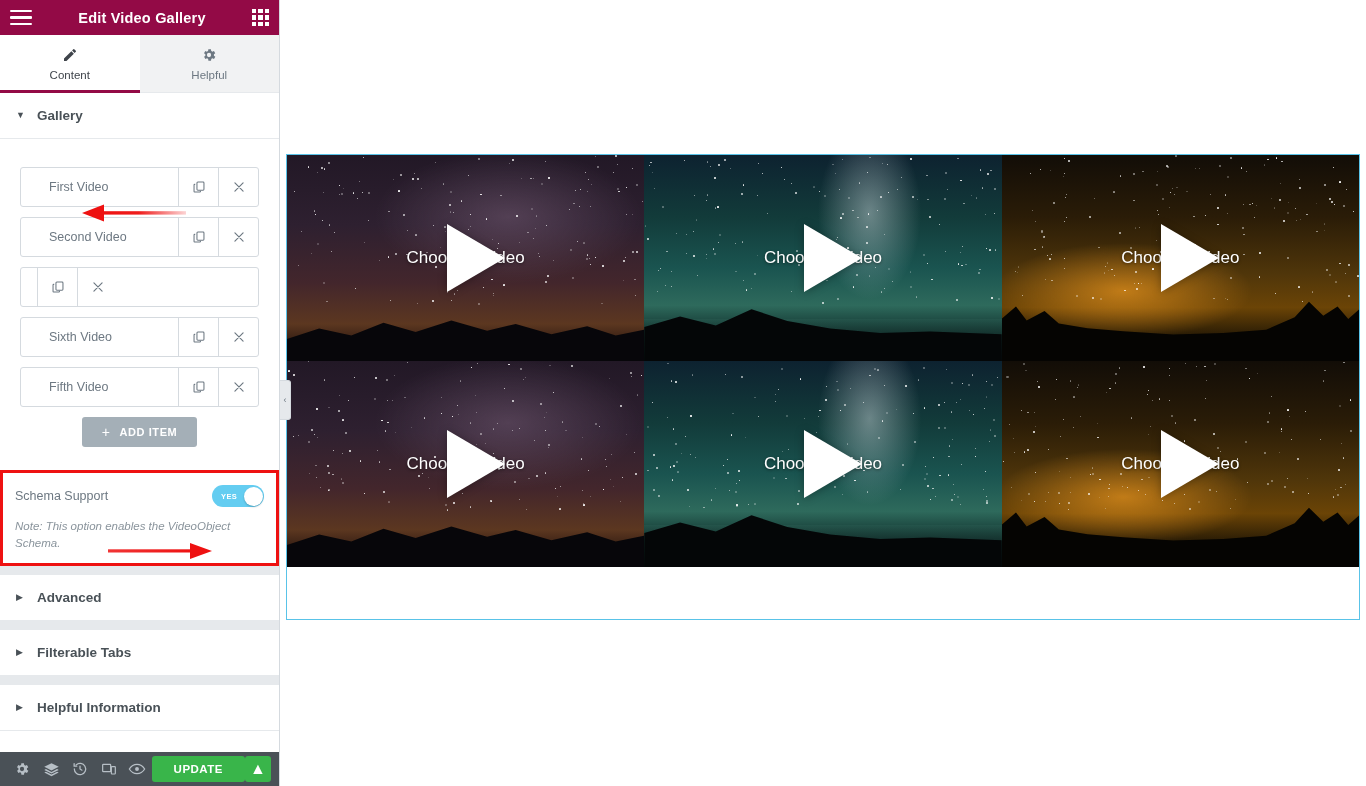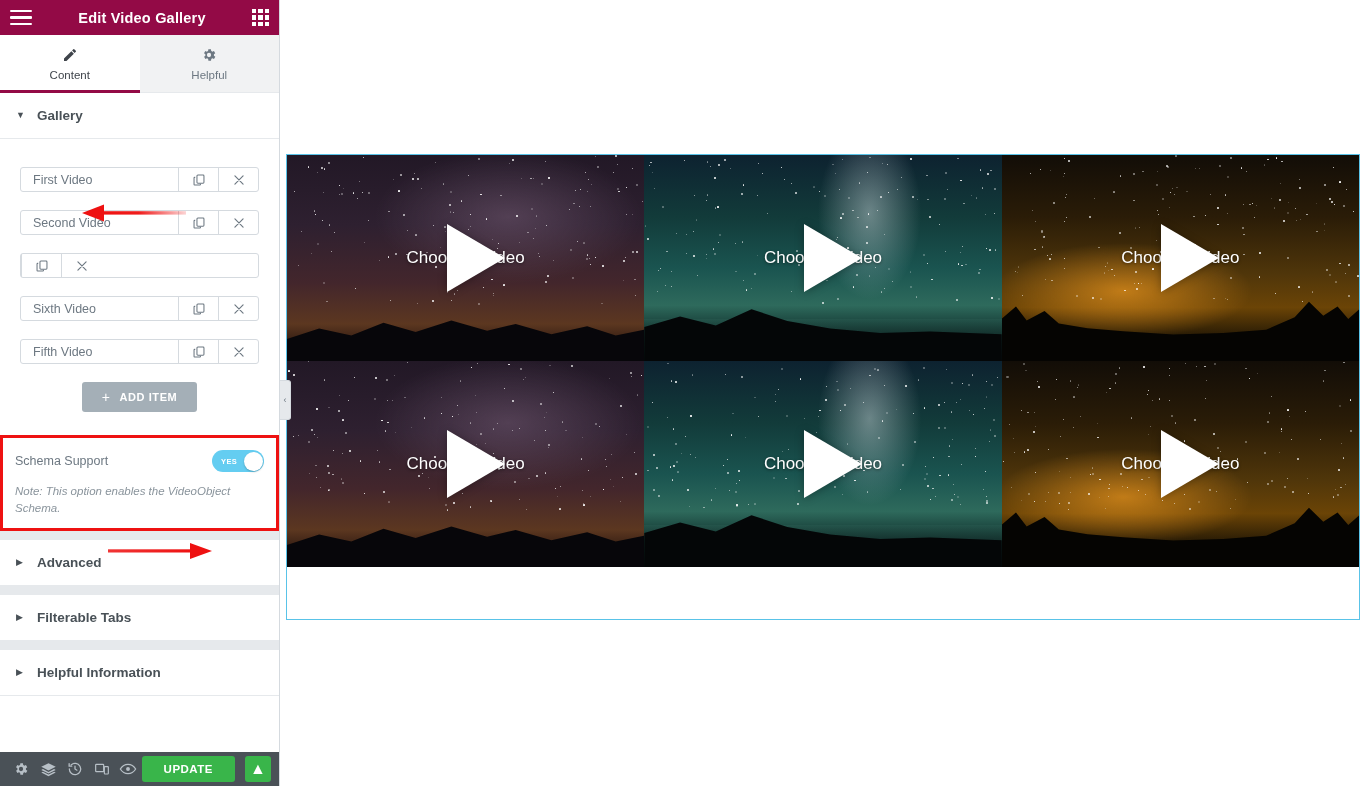--- a/index.html
+++ b/index.html
@@ -76,21 +76,21 @@
   .sec-head .caret { color: #495157; font-size: 9px; line-height: 1; width: 9px; }
   .sec-head .sec-title { font-size: 13.5px; font-weight: bold; color: #495157; }
   .sec-gap { height: 9px; background: #e6e9ec; }
 
   .sec-body { padding: 28px 20px 14px 20px; background: #fff; }
 
   
   .rep-row {
     display: flex; align-items: stretch;
     border: 1px solid #d5dadf; border-radius: 3px;
-    margin-bottom: 18px; height: 25px; background: #fff;
+    margin-bottom: 10px; height: 40px; background: #fff; padding-left: 16px;
   }
   .rep-title {
     flex: 1; display: flex; align-items: center;
     padding: 0 12px; font-size: 12.5px; color: #6d7882;
     cursor: pointer; overflow: hidden; white-space: nowrap;
   }
   .rep-btn {
     width: 40px; display: flex; align-items: center; justify-content: center;
     border-left: 1px solid #d5dadf; color: #6d7882; cursor: pointer;
   }
@@ -143,21 +143,21 @@
   #panel-footer {
     height: 34px; flex: 0 0 34px;
     background: #4a5157; display: flex; align-items: center;
     padding: 0 8px; gap: 0;
   }
   .fbtn {
     width: 33px; height: 34px; display: flex; align-items: center; justify-content: center;
     color: #b7bfc6; cursor: pointer;
   }
   .fbtn svg { display: block; }
-  #update-group { margin-left: auto; display: flex; height: 26px; gap: 10px; }
+  #update-group { margin-left: auto; display: flex; height: 26px; gap: 0; }
   #update-btn {
     background: #39b54a; color: #fff; border: none; border-radius: 3px;
     padding: 0 22px; font-size: 11.5px; font-weight: bold; letter-spacing: .5px;
     cursor: pointer; font-family: "Liberation Sans", sans-serif;
   }
   #update-caret {
     background: #39b54a; border-radius: 3px; width: 26px;
     display: flex; align-items: center; justify-content: center;
     color: #fff; cursor: pointer;
   }

